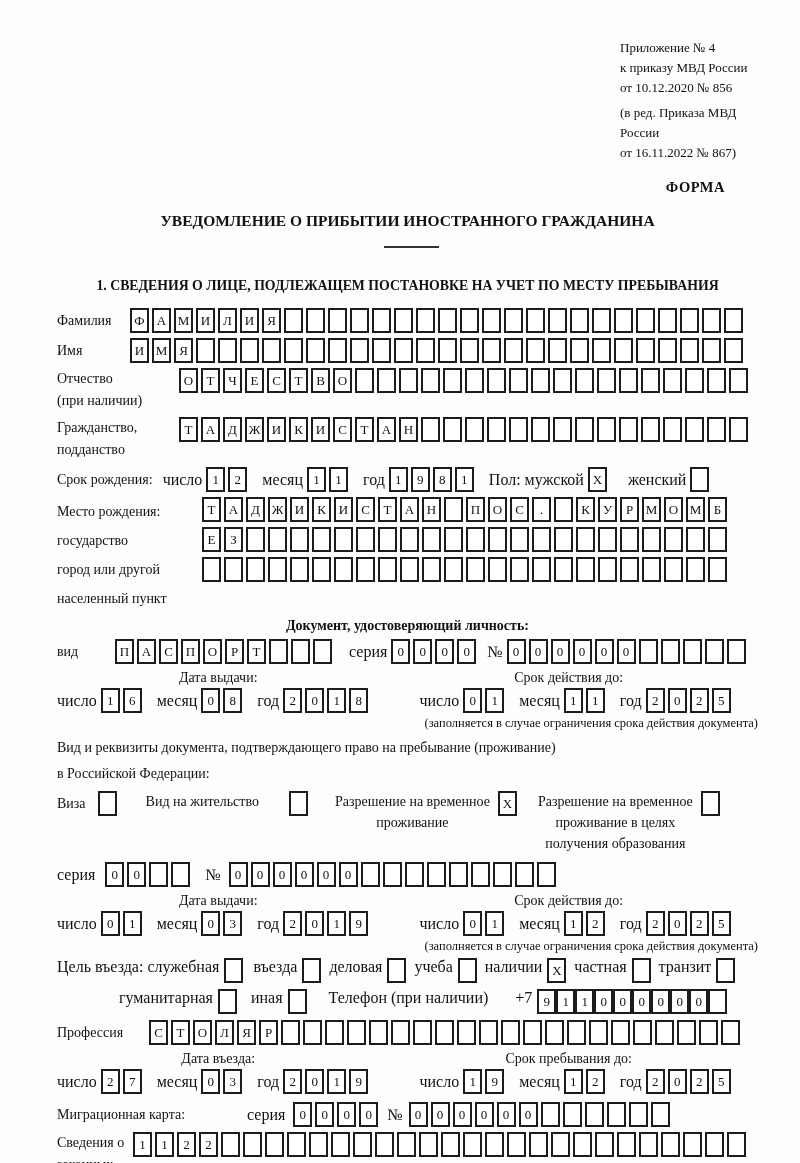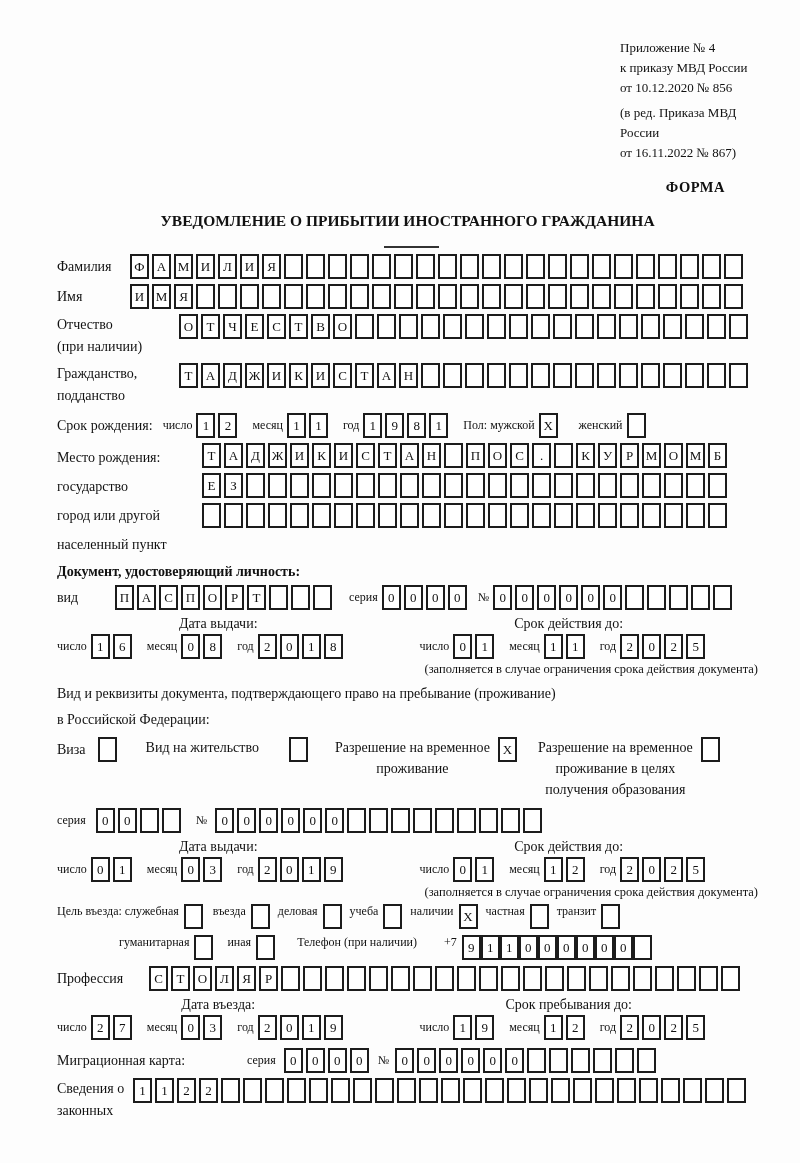--- a/index.html
+++ b/index.html
@@ -24,21 +24,21 @@
   .lbl-lines.tight { line-height:22px; }
 
   .cells { display:flex; flex-wrap:nowrap; }
   .cell {
     width:19px; height:25px; border:2px solid #1c1c1c; margin-right:3px;
     display:inline-flex; align-items:center; justify-content:center;
     font-size:13px; flex:0 0 auto; background:#fff;
   }
   .cellcol { display:flex; flex-direction:column; gap:5px; }
 
-  .inline-lbl { font-size:12px; margin:0 4px 0 0; white-space:nowrap; }
+  .inline-lbl { font-size:16px; margin:0 4px 0 0; white-space:nowrap; }
   .grp { display:flex; align-items:center; margin-right:12px; }
 
   .dates-head { display:flex; font-size:14px; margin-top:6px; }
   .dates-head > div:first-child { width:46%; text-align:center; }
   .dates-head > div:last-child  { width:54%; text-align:center; }
   .dates-row { display:flex; align-items:center; margin-top:2px; }
   .dates-row > div:first-child { width:46%; display:flex; align-items:center; }
   .dates-row > div:last-child  { width:54%; display:flex; align-items:center; }
   .note { font-size:12.5px; text-align:right; margin-top:3px; margin-bottom:4px; }
 
@@ -69,20 +69,21 @@
 
   <div class="forma">ФОРМА</div>
 
   <div class="title">
     <div>УВЕДОМЛЕНИЕ О ПРИБЫТИИ ИНОСТРАННОГО ГРАЖДАНИНА</div>
     <div>
       <span class="t-underline"></span>
     </div>
   </div>
 
+  <div class="sec-head">1. СВЕДЕНИЯ О ЛИЦЕ, ПОДЛЕЖАЩЕМ ПОСТАНОВКЕ НА УЧЕТ ПО МЕСТУ ПРЕБЫВАНИЯ</div>
 
   <div class="row">
     <div class="lbl w72">Фамилия</div>
     <div class="cells">
         <span class="cell">Ф</span>
         <span class="cell">А</span>
         <span class="cell">М</span>
         <span class="cell">И</span>
         <span class="cell">Л</span>
         <span class="cell">И</span>
@@ -336,21 +337,21 @@
           <span class="cell"></span>
           <span class="cell"></span>
           <span class="cell"></span>
           <span class="cell"></span>
           <span class="cell"></span>
           <span class="cell"></span>
         </div>
     </div>
   </div>
 
-  <div style="font-weight:bold; font-size:14px; margin:2px 0 5px;">Документ, удостоверяющий личность:</div>
+  <div style="text-align:center; font-weight:bold; font-size:14px; margin:2px 0 5px;">Документ, удостоверяющий личность:</div>
 
   <div class="row">
     <div class="lbl" style="width:58px;">вид</div>
     <div class="cells" style="margin-right:14px;">
         <span class="cell">П</span>
         <span class="cell">А</span>
         <span class="cell">С</span>
         <span class="cell">П</span>
         <span class="cell">О</span>
         <span class="cell">Р</span>

